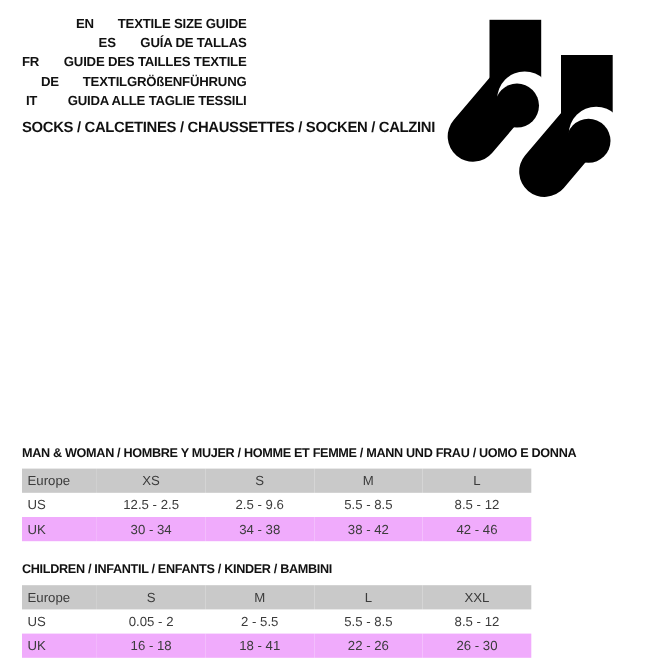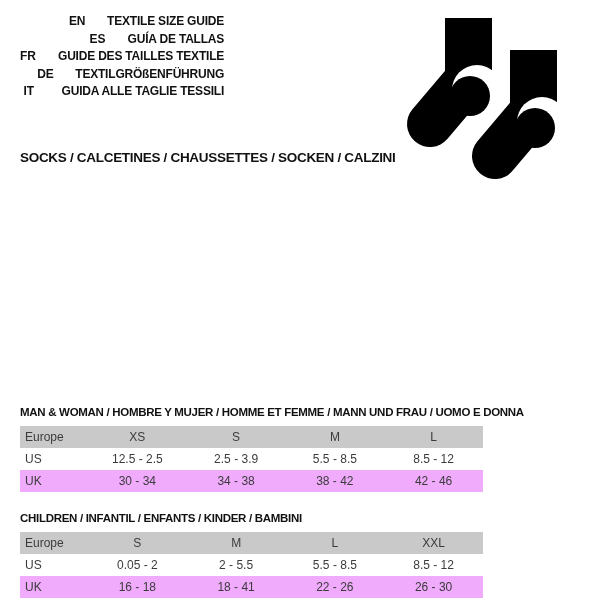--- a/index.html
+++ b/index.html
@@ -6,21 +6,21 @@
   .page{
     position:relative;width:600px;height:600px;background:#ffffff;overflow:hidden;
     font-family:"Liberation Sans","DejaVu Sans",sans-serif;color:#111;
   }
   
   .lang-list{position:absolute;left:20px;top:13px;}
   .lang-row{display:flex;line-height:17.5px;font-size:12px;font-weight:bold;letter-spacing:-0.2px;color:#111;justify-content:flex-end;}
   .lang-code{width:38px;flex:0 0 38px;}
   .category-line{
     position:absolute;left:20px;top:108px;font-size:13.5px;font-weight:bold;
-    letter-spacing:-0.3px;color:#111;margin-top:42px;
+    letter-spacing:-0.3px;color:#111;
   }
   
   .socks-icon{position:absolute;left:395px;top:8px;}
   
   .table-block{position:absolute;left:20px;width:463px;}
   .table-block.adult{top:406px;}
   .table-block.children{top:512px;}
   .table-title{font-size:11.5px;font-weight:bold;letter-spacing:-0.3px;color:#111;margin:0 0 8px 0;white-space:nowrap;}
   table.size-table{border-collapse:collapse;width:463px;table-layout:fixed;font-size:12px;color:#3b3b3b;}
   table.size-table col.c0{width:68px;}
@@ -94,21 +94,21 @@
           <th>XS</th>
           <th>S</th>
           <th>M</th>
           <th>L</th>
         </tr>
       </thead>
       <tbody>
         <tr>
           <td class="col-region">US</td>
           <td>12.5 - 2.5</td>
-          <td>2.5 - 3.9</td>
+          <td>2.5 - 9.6</td>
           <td>5.5 - 8.5</td>
           <td>8.5 - 12</td>
         </tr>
         <tr class="alt">
           <td class="col-region">UK</td>
           <td>30 - 34</td>
           <td>34 - 38</td>
           <td>38 - 42</td>
           <td>42 - 46</td>
         </tr>

